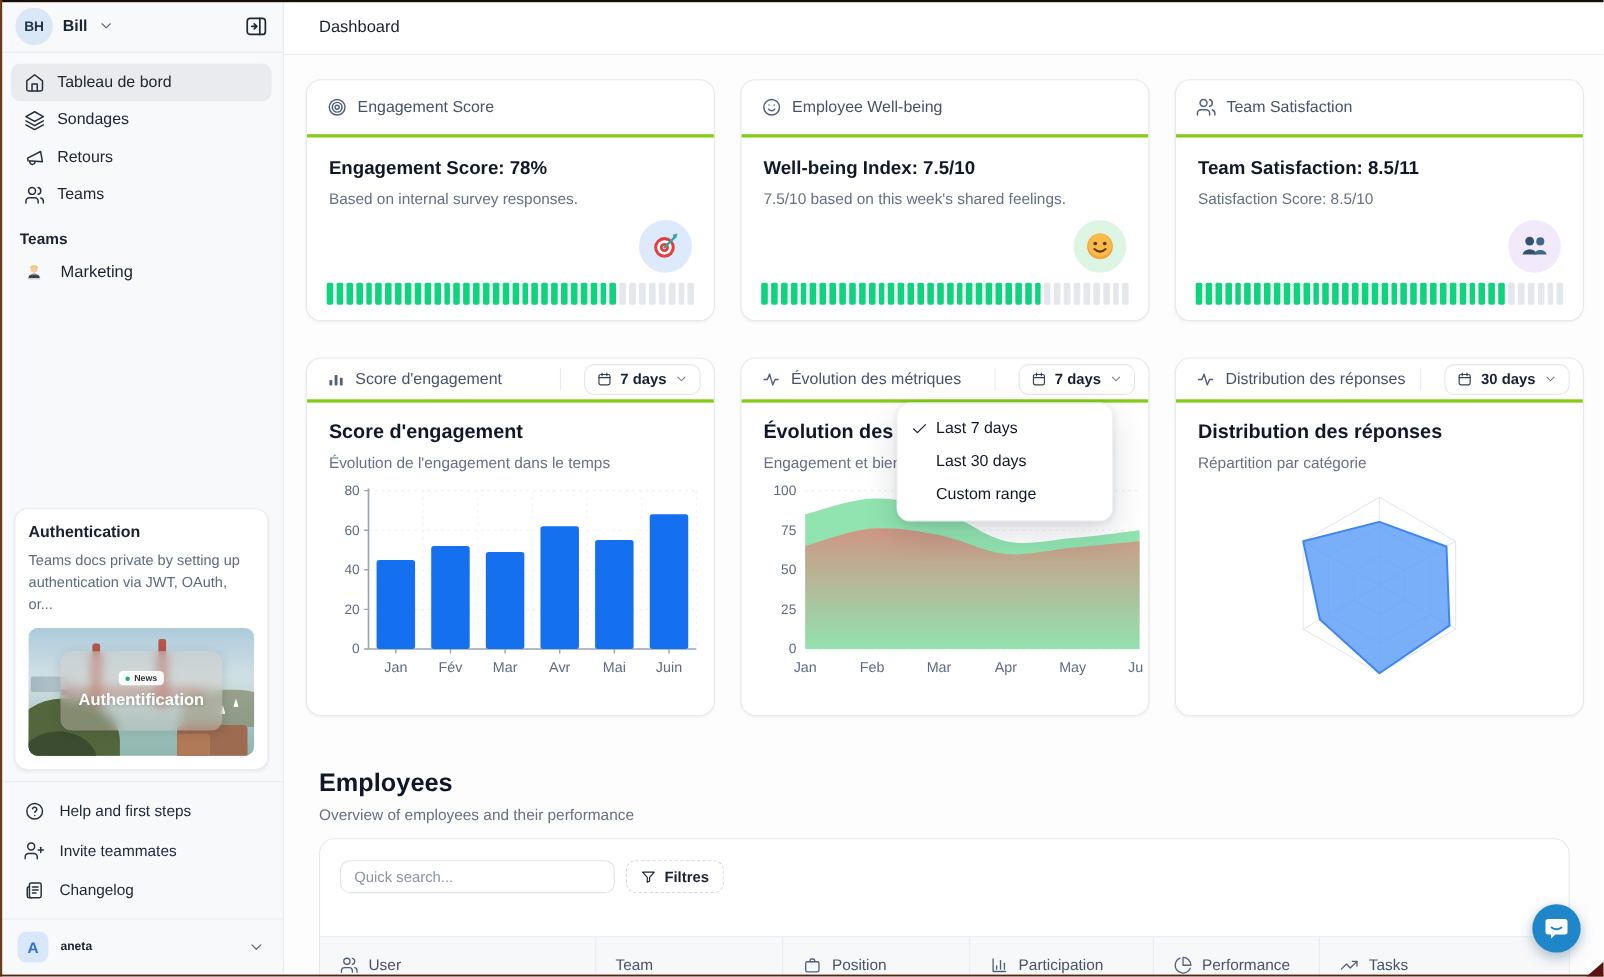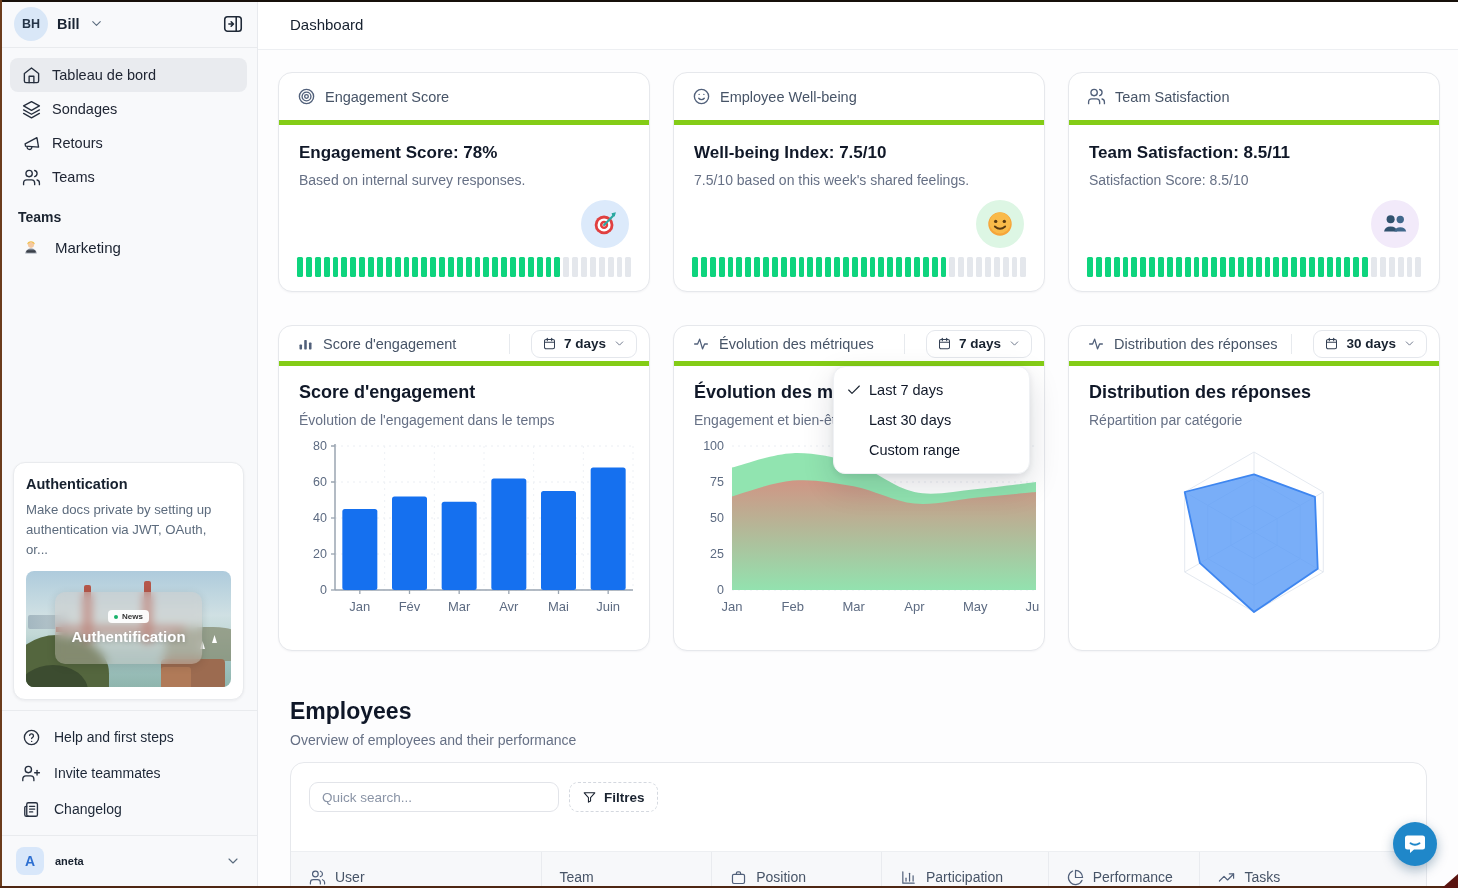--- a/index.html
+++ b/index.html
@@ -56,21 +56,21 @@
   .topbar { position:absolute; left:258px; right:0; top:0; height:50px; background:#fff; border-bottom:1px solid #EDEFF2; display:flex; align-items:center; padding-left:32px; z-index:4;}
   .topbar-title { font-size:15px; font-weight:500; color:#16202e; }
   .main { position:absolute; left:258px; right:0; top:50px; bottom:0; background:#FDFDFE; overflow:hidden; }
 
   .cards-row { position:absolute; left:20px; display:flex; gap:23px; }
   .row-stats { top:22px; }
   .row-charts { top:275px; }
   .card { width:372px; background:#fff; border:1px solid #E6E8EC; border-radius:14px; box-shadow:0 1px 2px rgba(16,24,40,.04); overflow:hidden;}
   .stat-card { height:220px; }
   .chart-card { height:326px; }
-  .card-hd { height:52px; display:flex; align-items:center; gap:9px; padding:0 18px; border-bottom:5px solid #84cc16; }
+  .card-hd { height:52px; display:flex; align-items:center; gap:9px; padding:0 18px; border-bottom:3px solid #84cc16; }
   .chart-card .card-hd{height:40px;padding:0 12px 0 18px;}
   .card-hd .ic { color:#51607a; flex:none;}
   .card-hd-title { font-size:14.5px; font-weight:500; color:#475467; white-space:nowrap;}
   .hdr-split{width:1px;height:20px;background:#E7EAEE;margin-left:auto;}
   .range-btn { margin-left:12px; display:flex; align-items:center; gap:7px; height:28px; padding:0 10px; border:1px solid #E4E7EC; border-radius:9px; background:#fff; font-family:inherit; font-size:13.5px; font-weight:600; color:#182230; cursor:pointer;justify-content:center;}
   .range-btn .ic{color:#344054}
   .range-btn .chev{color:#667085}
   .stat-body { position:relative; padding:18px 20px; height:168px;}
   .stat-headline { font-size:17px; font-weight:600; color:#101828; margin-bottom:9px;}
   .stat-subtext { font-size:14px; color:#667085; }
@@ -79,21 +79,21 @@
   .seg-bar i { flex:1; background:#E4E7EC; border-radius:1.5px; }
   .seg-bar i.on { background:#0ED47E; }
 
   .chart-body { padding:16px 20px 0; }
   .chart-heading { font-size:18px; font-weight:700; color:#101828; margin-bottom:9px; white-space:nowrap;}
   .chart-subheading { font-size:14px; color:#667085; white-space:nowrap;}
   .chart-holder { margin-top:8px; }
   .radar-holder { display:flex; justify-content:center; margin-top:2px;}
 
   
-  .menu { position:absolute; left:833px; top:366px; width:197px; background:#fff; border:1px solid #EFF1F4; border-radius:12px; box-shadow:0 12px 32px rgba(16,24,40,.14), 0 2px 6px rgba(16,24,40,.08); padding:8px 0; z-index:60;}
+  .menu { position:absolute; left:815px; top:366px; width:197px; background:#fff; border:1px solid #EFF1F4; border-radius:12px; box-shadow:0 12px 32px rgba(16,24,40,.14), 0 2px 6px rgba(16,24,40,.08); padding:8px 0; z-index:60;}
   .menu-item { position:relative; height:30px; display:flex; align-items:center; padding-left:35px; font-size:14.5px; color:#101828; cursor:pointer;}
   .menu-item .check { position:absolute; left:12px; top:7px; color:#1a2330; }
 
   
   .employees-hd { position:absolute; left:32px; top:648px; }
   .emp-title { font-size:23px; font-weight:700; color:#0f1728; margin-bottom:7px;}
   .emp-sub { font-size:14px; color:#667085; }
   .table-card { position:absolute; left:32px; top:712px; width:1137px; height:150px; background:#fff; border:1px solid #E6E8EC; border-radius:14px 14px 0 0; overflow:hidden;}
   .table-toolbar { display:flex; align-items:center; gap:10px; padding:19px 18px 0;}
   .search-input { width:250px; height:30px; border:1px solid #E2E4E9; border-radius:9px; padding:0 12px; font-family:inherit; font-size:13.5px; color:#1a2433; background:#fff;}
@@ -194,21 +194,21 @@
             </g>
           </svg>
         </span>
       <span>Marketing</span>
     </div>
 
     <div class="sb-spacer"></div>
 
     <div class="promo-card">
       <div class="promo-title">Authentication</div>
-      <div class="promo-desc">Make docs private by setting up authentication via JWT, OAuth, or...</div>
+      <div class="promo-desc">Teams docs private by setting up authentication via JWT, OAuth, or...</div>
       <div class="promo-img">
         <div class="pi-city"></div>
         <div class="pi-tower1"></div>
           <div class="pi-tower2"></div>
           <div class="pi-deck"></div>
         <div class="pi-hill-r"></div>
           <div class="pi-bldg"></div>
           <div class="pi-bldg2"></div>
         <div class="pi-hill-l"></div>
           <div class="pi-hill-l2"></div>

